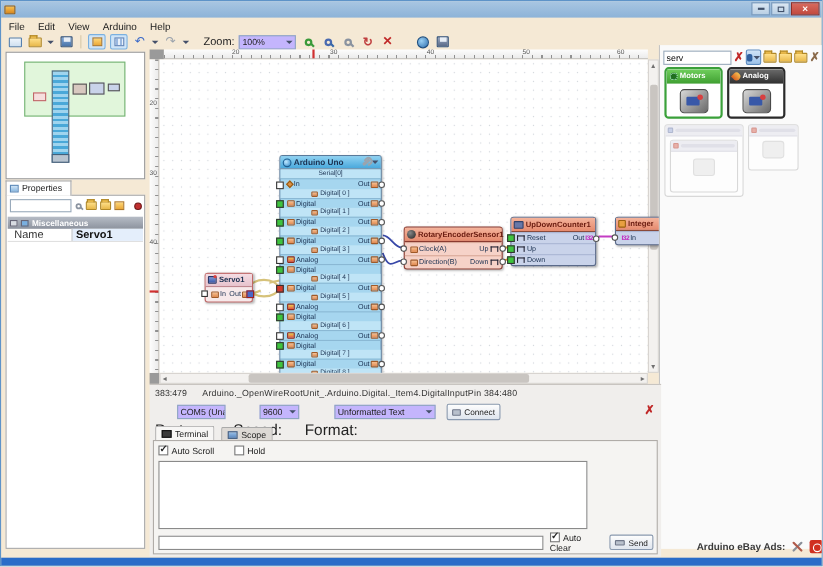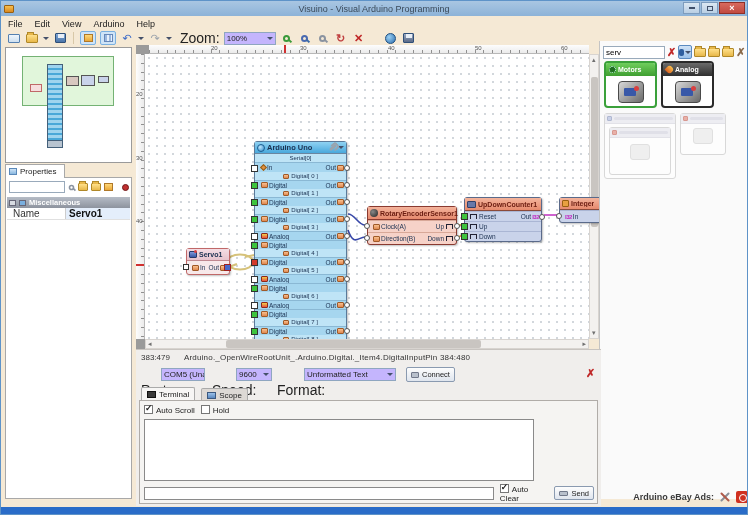--- a/index.html
+++ b/index.html
@@ -24,21 +24,21 @@
   .folder::before{content:"";position:absolute;left:0;top:-3px;width:5px;height:2px;background:#e8b84a;border:1px solid #b08828;border-bottom:none}
   .disk{width:11px;height:10px;background:linear-gradient(#7fa8d8,#4a74a8);border:1px solid #2f4f78;border-radius:1px;position:relative}
   .disk::after{content:"";position:absolute;left:2px;top:0;width:6px;height:4px;background:#e8eef6}
   .tgl{width:16px;height:14px;border:1px solid #7ab0e0;background:#cfe4f7;display:flex;align-items:center;justify-content:center;border-radius:2px}
   .pane-ico{width:9px;height:8px;border:1px solid #b07828;background:linear-gradient(#ffd878,#eaa838)}
   .grid-ico{width:9px;height:8px;border:1px solid #6888b8;background:
     repeating-linear-gradient(90deg,#9ab8e0 0 2px,#e8f0fa 2px 4px),
     repeating-linear-gradient(#9ab8e0 0 2px,#e8f0fa 2px 4px)}
   .arr{font-size:11px;line-height:1}
   .dd{width:0;height:0;border-left:3px solid transparent;border-right:3px solid transparent;border-top:3px solid #44506a}
-  .zlabel{font-size:14px;color:#222;margin-left:4px}
+  .zlabel{font-size:10px;color:#222;margin-left:9px}
   .combo{background:#c4b5fd;border:1px solid #8fa6c0;height:13px;display:flex;align-items:center;font-size:8px;color:#222;padding:0 2px}
   .combo .dd{margin-left:auto}
   .mag{width:7px;height:7px;border:2px solid #3868a8;border-radius:50%;position:relative;display:inline-block}
   .mag::after{content:"";position:absolute;width:4px;height:2px;background:#3868a8;transform:rotate(45deg);right:-4px;bottom:-2px}
   .mag.plus{border-color:#3a9a3a}.mag.plus::after{background:#3a9a3a}
   .mag.minus{border-color:#4a6ab0}
   .mag.plain{border-color:#8a93a0}.mag.plain::after{background:#8a93a0}
   .refresh{color:#c04040;font-size:11px;font-weight:bold}
   .redx{color:#c02828;font-weight:bold;font-size:11px;line-height:1}
   .globe{width:11px;height:11px;border-radius:50%;background:radial-gradient(circle at 35% 35%,#9ad0f4,#2f6fae);border:1px solid #1f4f80}
@@ -151,21 +151,21 @@
   .portrow{position:absolute;left:0;top:15px;width:465px;height:20px}
   .portrow .lab{position:absolute;top:17px;font-size:14px;color:#222}
   .btn{position:absolute;border:1px solid #8a9ab0;background:linear-gradient(#fdfdfd,#dfe5ee);border-radius:2px;display:flex;align-items:center;font-size:7.5px;padding:0 4px;gap:3px;height:15px}
   .plugico{width:8px;height:6px;background:#b8c0cc;border:1px solid #70788a;border-radius:1px}
   .btabs{position:absolute;left:5px;top:37px;display:flex;align-items:flex-end;gap:6px;height:14px}
   .btab{height:13px;display:flex;align-items:center;gap:3px;padding:0 5px;font-size:8px;border:1px solid #aaa;border-bottom:none;background:#ddd9d5;border-radius:2px 2px 0 0}
   .btab.active{background:#f7f6f5;height:14px}
   .btab .ti1{width:9px;height:7px;background:#3a3a3a;border:1px solid #111}
   .btab .ti2{width:9px;height:7px;background:linear-gradient(#9ac0e8,#5a88c0);border:1px solid #3a5880}
   .bcontent{position:absolute;left:3px;top:50px;width:459px;height:104px;border:1px solid #b0aca8;background:#f5f4f2}
-  .cbrow{position:absolute;left:4px;top:4px;display:flex;gap:6px;align-items:center}
+  .cbrow{position:absolute;left:4px;top:4px;display:flex;gap:18px;align-items:center}
   .cb{width:9px;height:9px;border:1px solid #777;background:#fff;display:inline-block;position:relative;margin-right:3px;vertical-align:-1px}
   .cb.on::after{content:"✓";position:absolute;left:0px;top:-3px;font-size:9px;color:#222;font-weight:bold}
   .term{position:absolute;left:4px;top:18px;width:390px;height:62px;background:#fff;border:1px solid #8a8a8a}
   .sendrow{position:absolute;left:4px;top:84px;width:450px;height:16px;display:flex;align-items:center}
   .sendrow input{width:358px;height:13px;border:1px solid #8a8a8a;font-size:8px;padding:0 2px}
   
   .ads{position:absolute;left:600px;top:490px;width:147px;display:flex;align-items:center;justify-content:flex-end;gap:6px;font-size:9px;font-weight:bold;color:#3a3a3a;z-index:5}
   .toolsico{position:relative;width:10px;height:10px}
   .toolsico::before,.toolsico::after{content:"";position:absolute;left:4px;top:-1px;width:2px;height:12px;background:#8a8f98;border-radius:1px}
   .toolsico::before{transform:rotate(45deg)}
@@ -175,21 +175,20 @@
   .bluestrip{position:absolute;left:0;top:506px;width:748px;height:9px;background:#2a6cc8;z-index:7}
   .sep{width:1px;height:12px;background:#d8c8a8;margin:0 2px}
 </style>
 </head>
 <body>
 
 <div class="window">
 
   <div class="titlebar">
     <div class="app-ico"></div>
-    <div class="title-text">Visuino - Visual Arduino Programming</div>
     <div class="winbtns">
       <div class="wb">
           <div class="bar"></div>
         </div>
       <div class="wb">
           <div class="box"></div>
         </div>
       <div class="wb close">×</div>
     </div>
   </div>

